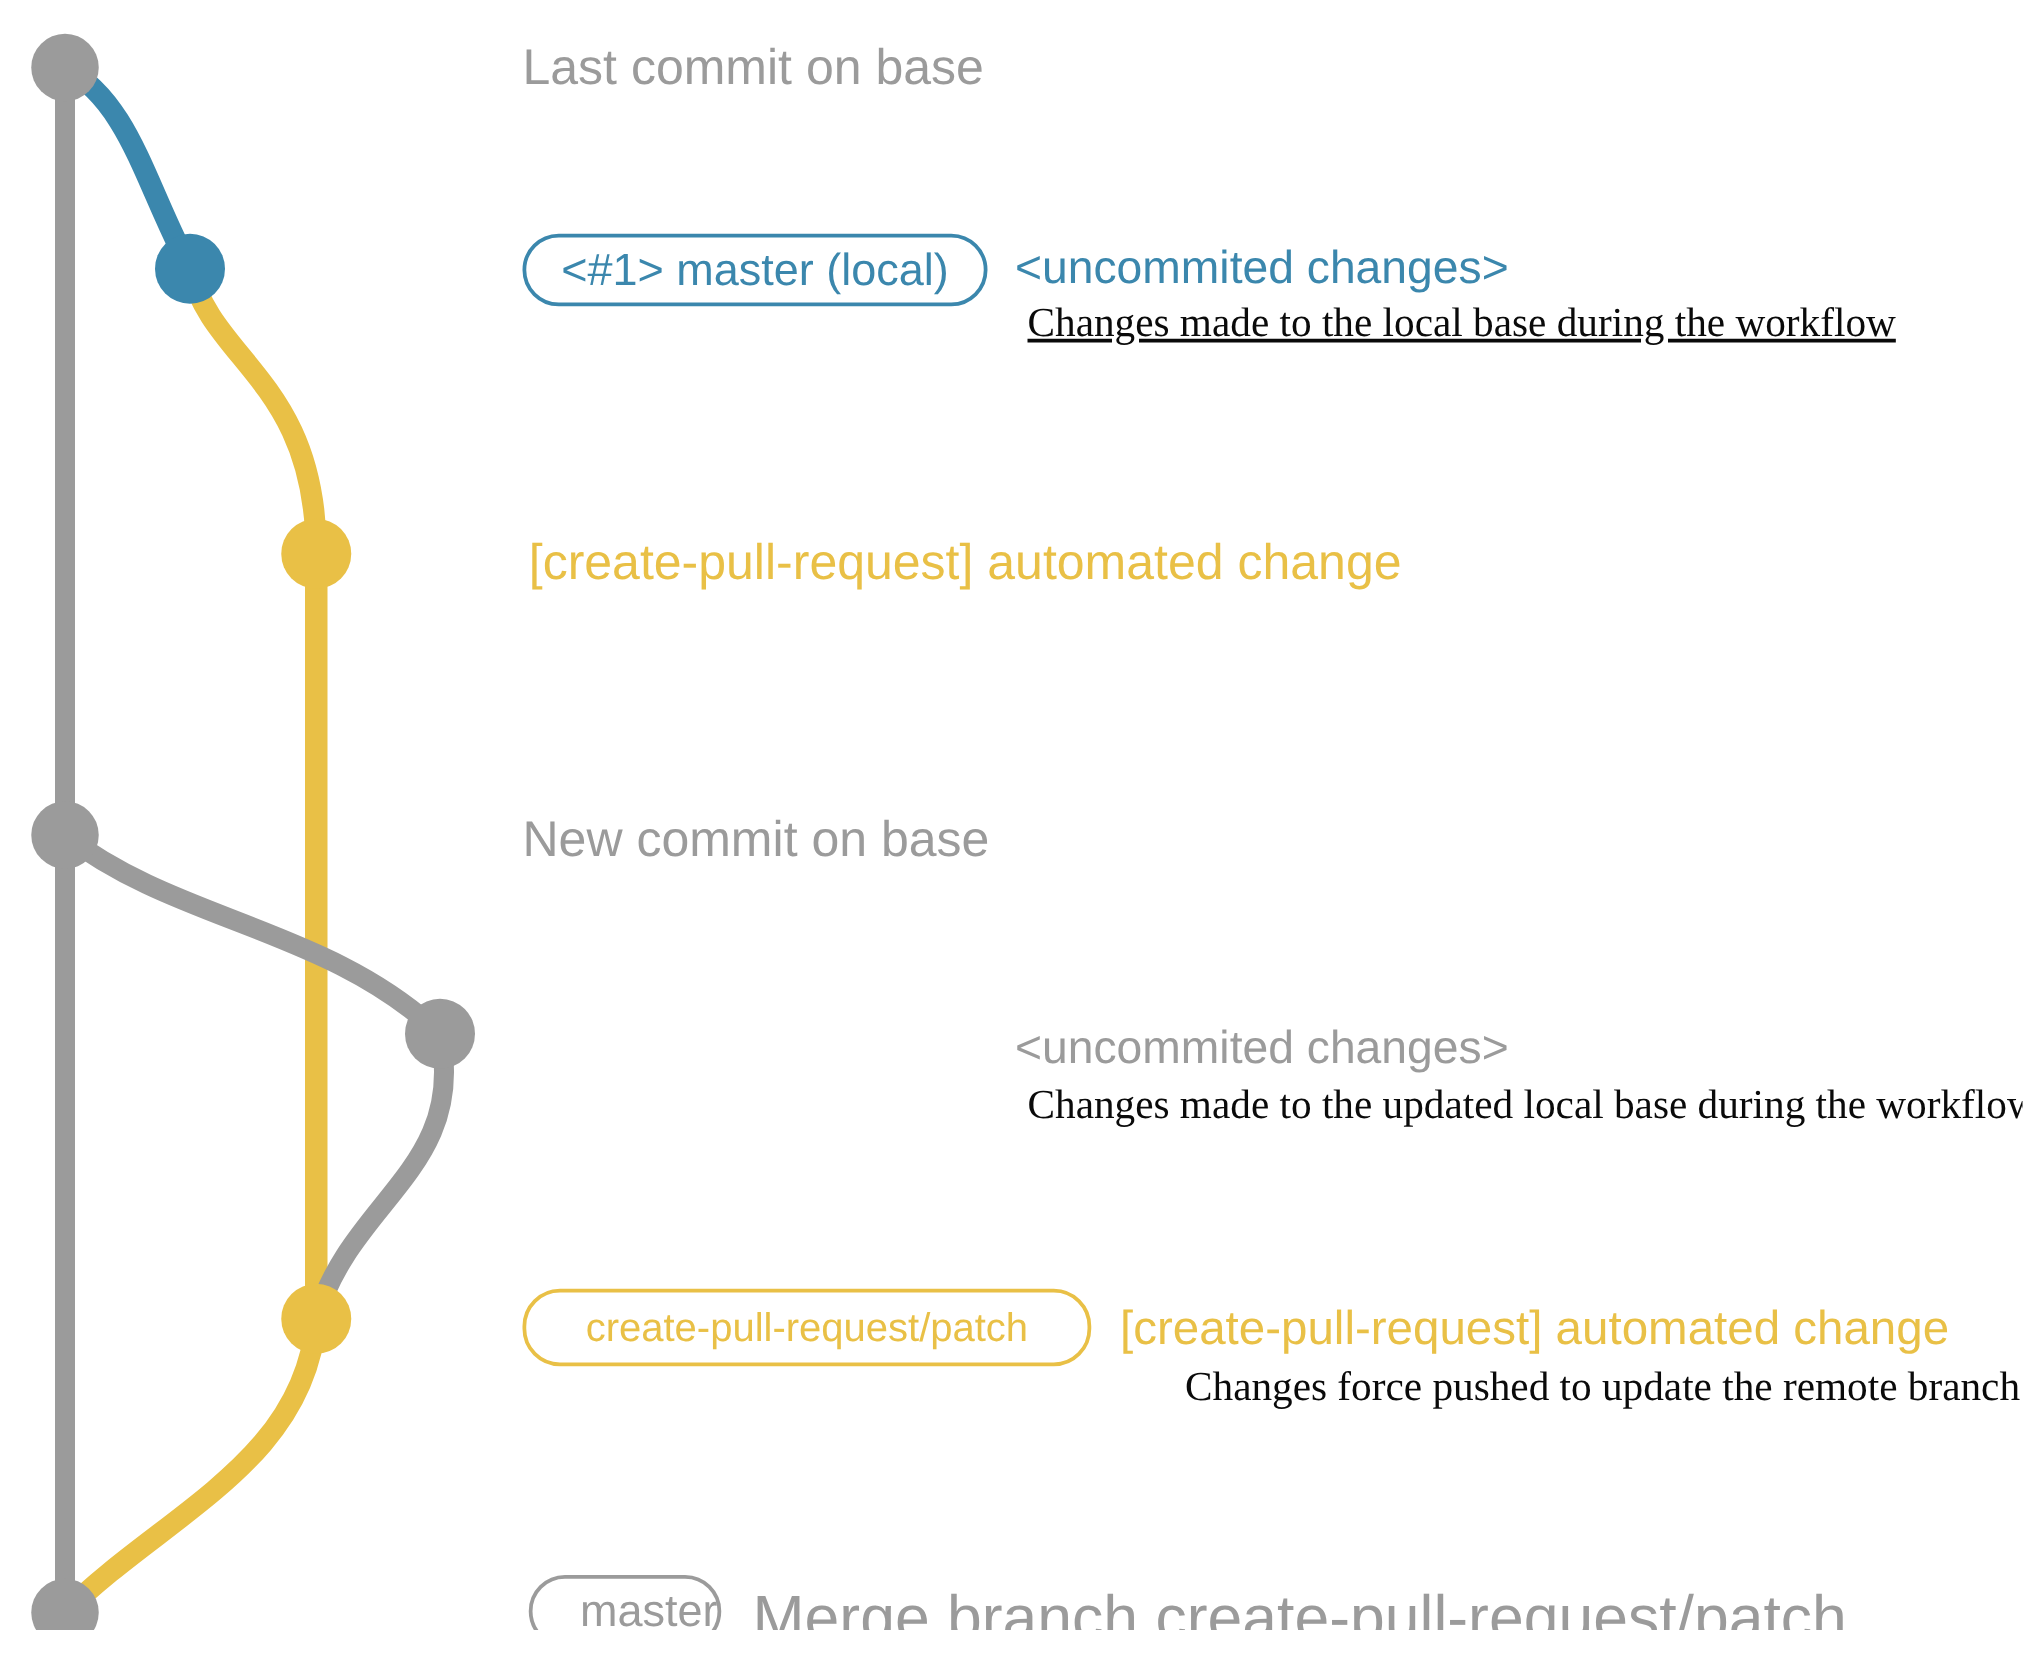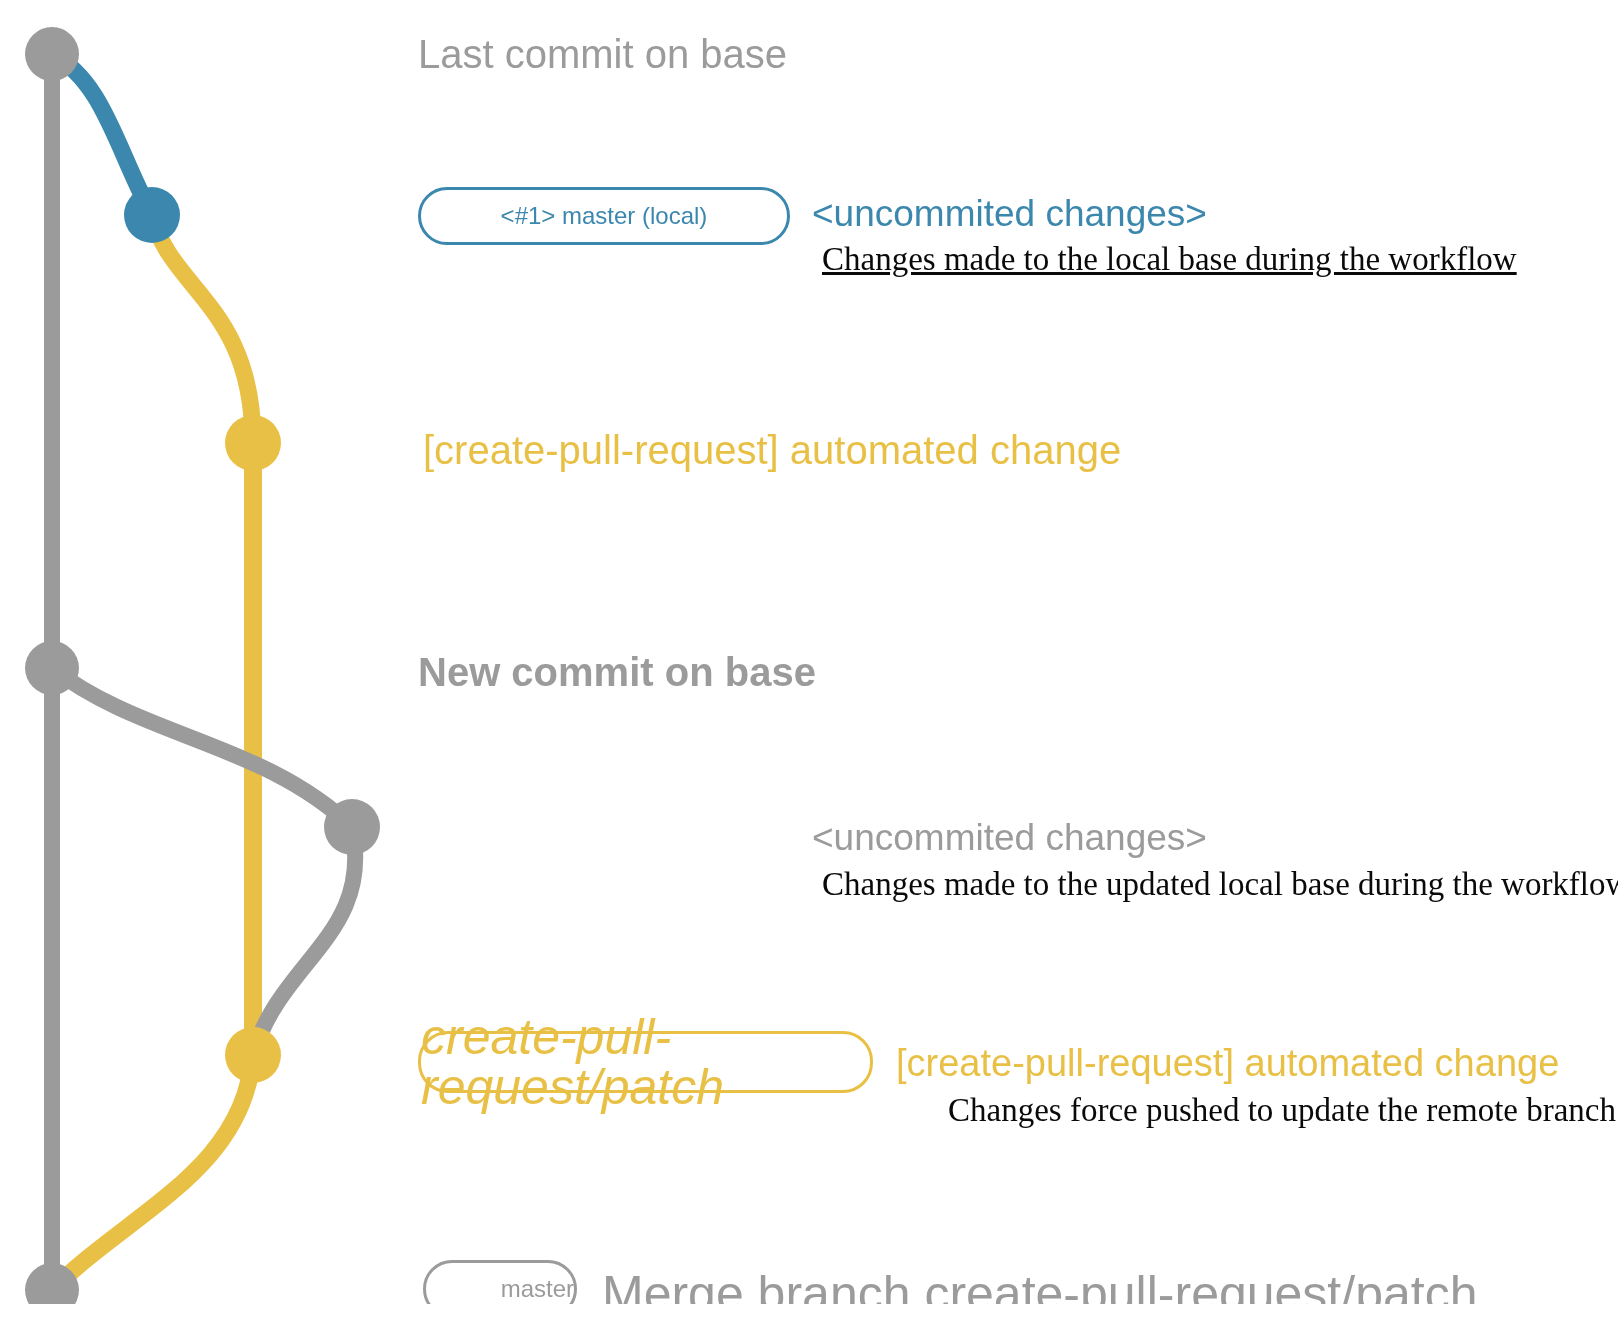--- a/index.html
+++ b/index.html
@@ -45,28 +45,28 @@
   .blue-text   { color: var(--blue); }
   .yellow-text { color: var(--yellow); }
 
   .ref-box {
     position: absolute;
     display: flex;
     align-items: center;
     justify-content: center;
     border-radius: 30px;
     border: 3px solid var(--gray);
-    font-size: 24px;
+    font-size: 36px;
     line-height: 1;
     box-sizing: border-box;
     background: #ffffff;
   }
   .ref-box.blue-box   { border-color: var(--blue);   color: var(--blue); }
   .ref-box.gray-box   { border-color: var(--gray);   color: var(--gray); }
-  .ref-box.yellow-box { border-color: var(--yellow); color: var(--yellow); font-size: 50px; font-style: italic; }
+  .ref-box.yellow-box { border-color: var(--yellow); color: var(--yellow); font-size: 32px; }
 </style>
 </head>
 <body>
 
 <div id="stage">
 
   <svg id="graph-svg" width="1618" height="1344" viewBox="0 0 1618 1344">
 
     <line class="branch gray" x1="40" y1="54" x2="40" y2="1290" stroke-width="16"></line>
     <path class="branch blue" d="M40,54 C92,82 104,148 140,215" stroke-width="17"></path>
@@ -88,21 +88,21 @@
   <div class="lbl sans-big gray-text" style="left:406px; top:34px;">Last commit on base</div>
 
   <div class="ref-box blue-box" style="left:406px; top:187px; width:372px; height:58px;">
     <span>&lt;#1&gt; master (local)</span>
   </div>
   <div class="lbl sans-side blue-text" style="left:800px; top:195px;">&lt;uncommited changes&gt;</div>
   <div class="lbl serif-desc" style="left:810px; top:243px;text-decoration:underline;">Changes made to the local base during the workflow</div>
 
   <div class="lbl yellow-text" style="left:411px; top:430px; font-size:40px;">[create-pull-request] automated change</div>
 
-  <div class="lbl sans-big gray-text" style="left:406px; top:652px;font-weight:bold;">New commit on base</div>
+  <div class="lbl sans-big gray-text" style="left:406px; top:652px;">New commit on base</div>
 
   <div class="lbl sans-side gray-text" style="left:800px; top:819px;">&lt;uncommited changes&gt;</div>
   <div class="lbl serif-desc" style="left:810px; top:868px;">Changes made to the updated local base during the workflow</div>
 
   <div class="ref-box yellow-box" style="left:406px; top:1031px; width:455px; height:62px;">
     <span>create-pull-request/patch</span>
   </div>
   <div class="lbl yellow-text" style="left:884px; top:1044px; font-size:38px;">[create-pull-request] automated change</div>
   <div class="lbl serif-desc" style="left:936px; top:1094px;">Changes force pushed to update the remote branch</div>
 

